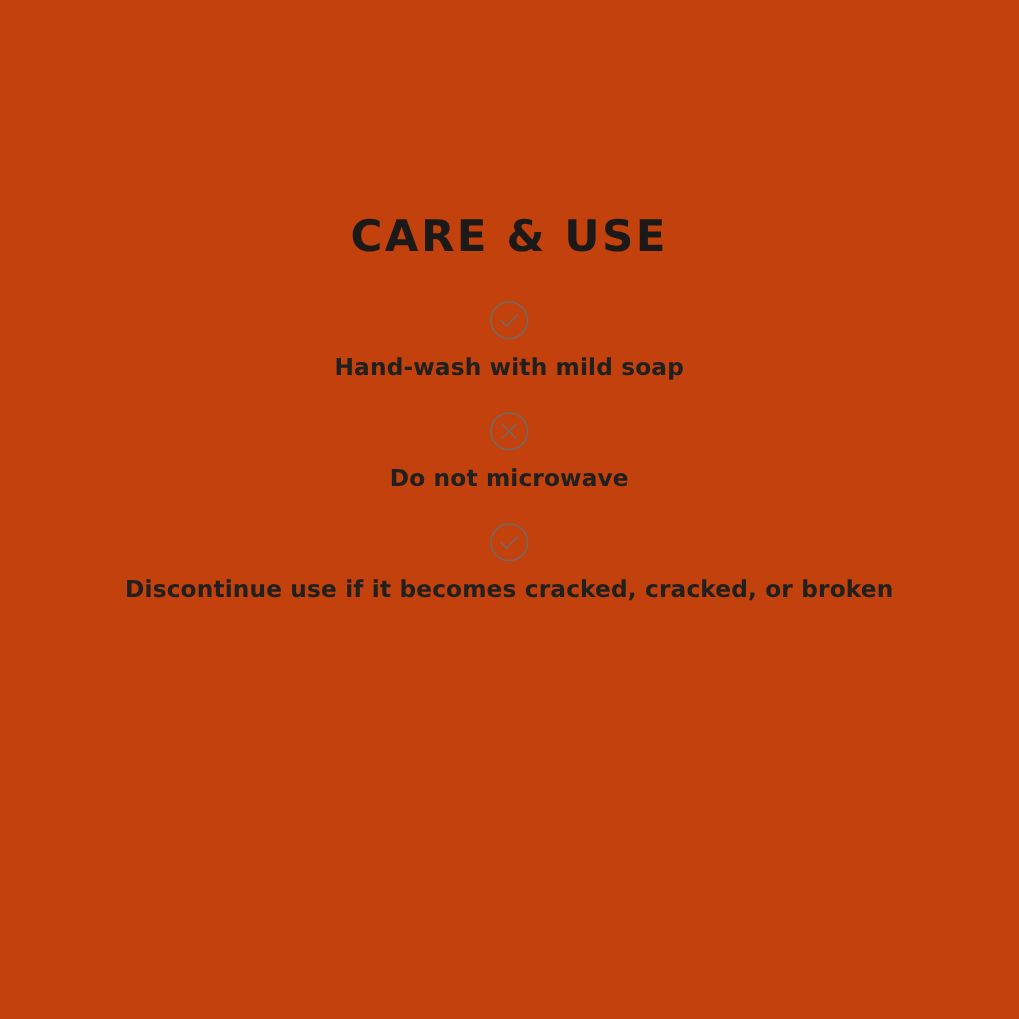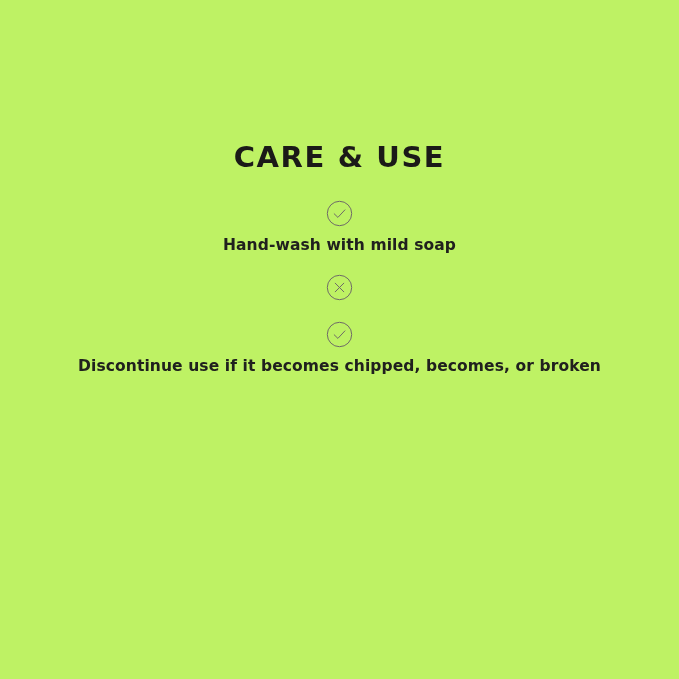--- a/index.html
+++ b/index.html
@@ -10,21 +10,21 @@
     width: 679px;
     height: 679px;
     background: #fdf2ec;
     font-family: "Liberation Sans", sans-serif;
     overflow: hidden;
   }
   .card {
     position: relative;
     width: 679px;
     height: 679px;
-    background: #bef264;
+    background: #c2410c;
     box-sizing: border-box;
     display: flex;
     flex-direction: column;
     align-items: center;
   }
   .title {
     margin-top: 140px;
     font-size: 29px;
     font-weight: bold;
     letter-spacing: 1.6px;
@@ -85,26 +85,27 @@
 
 
     <div class="item">
       <span class="icon">
         <svg width="27" height="27" viewBox="0 0 27 27">
           <circle cx="13.5" cy="13.5" r="12.2" fill="none" stroke="#6f6b67" stroke-width="1"></circle>
           <line x1="9.2" y1="9.2" x2="17.8" y2="17.8" stroke="#6f6b67" stroke-width="1" stroke-linecap="round"></line>
           <line x1="17.8" y1="9.2" x2="9.2" y2="17.8" stroke="#6f6b67" stroke-width="1" stroke-linecap="round"></line>
         </svg>
       </span>
+      <div class="item-label">Do not microwave</div>
     </div>
 
     <div class="item">
       <span class="icon">
         <svg width="27" height="27" viewBox="0 0 27 27">
           <circle cx="13.5" cy="13.5" r="12.2" fill="none" stroke="#6f6b67" stroke-width="1"></circle>
           <polyline points="8.2,13.8 11.9,17.4 18.9,9.9" fill="none" stroke="#6f6b67" stroke-width="1" stroke-linecap="round" stroke-linejoin="round"></polyline>
         </svg>
       </span>
-      <div class="item-label">Discontinue use if it becomes chipped, becomes, or broken</div>
+      <div class="item-label">Discontinue use if it becomes cracked, cracked, or broken</div>
     </div>
 
   </div>
 </div>
 
 </body></html>

